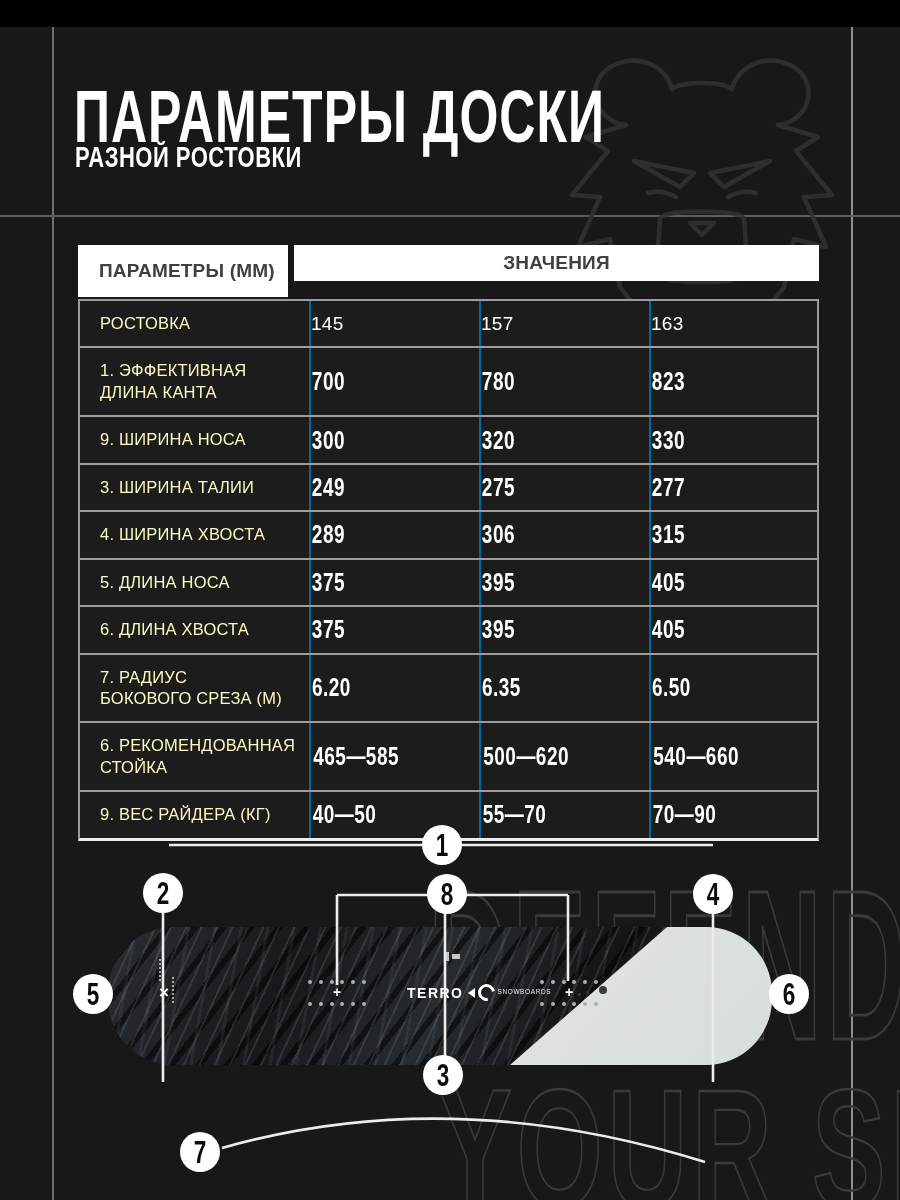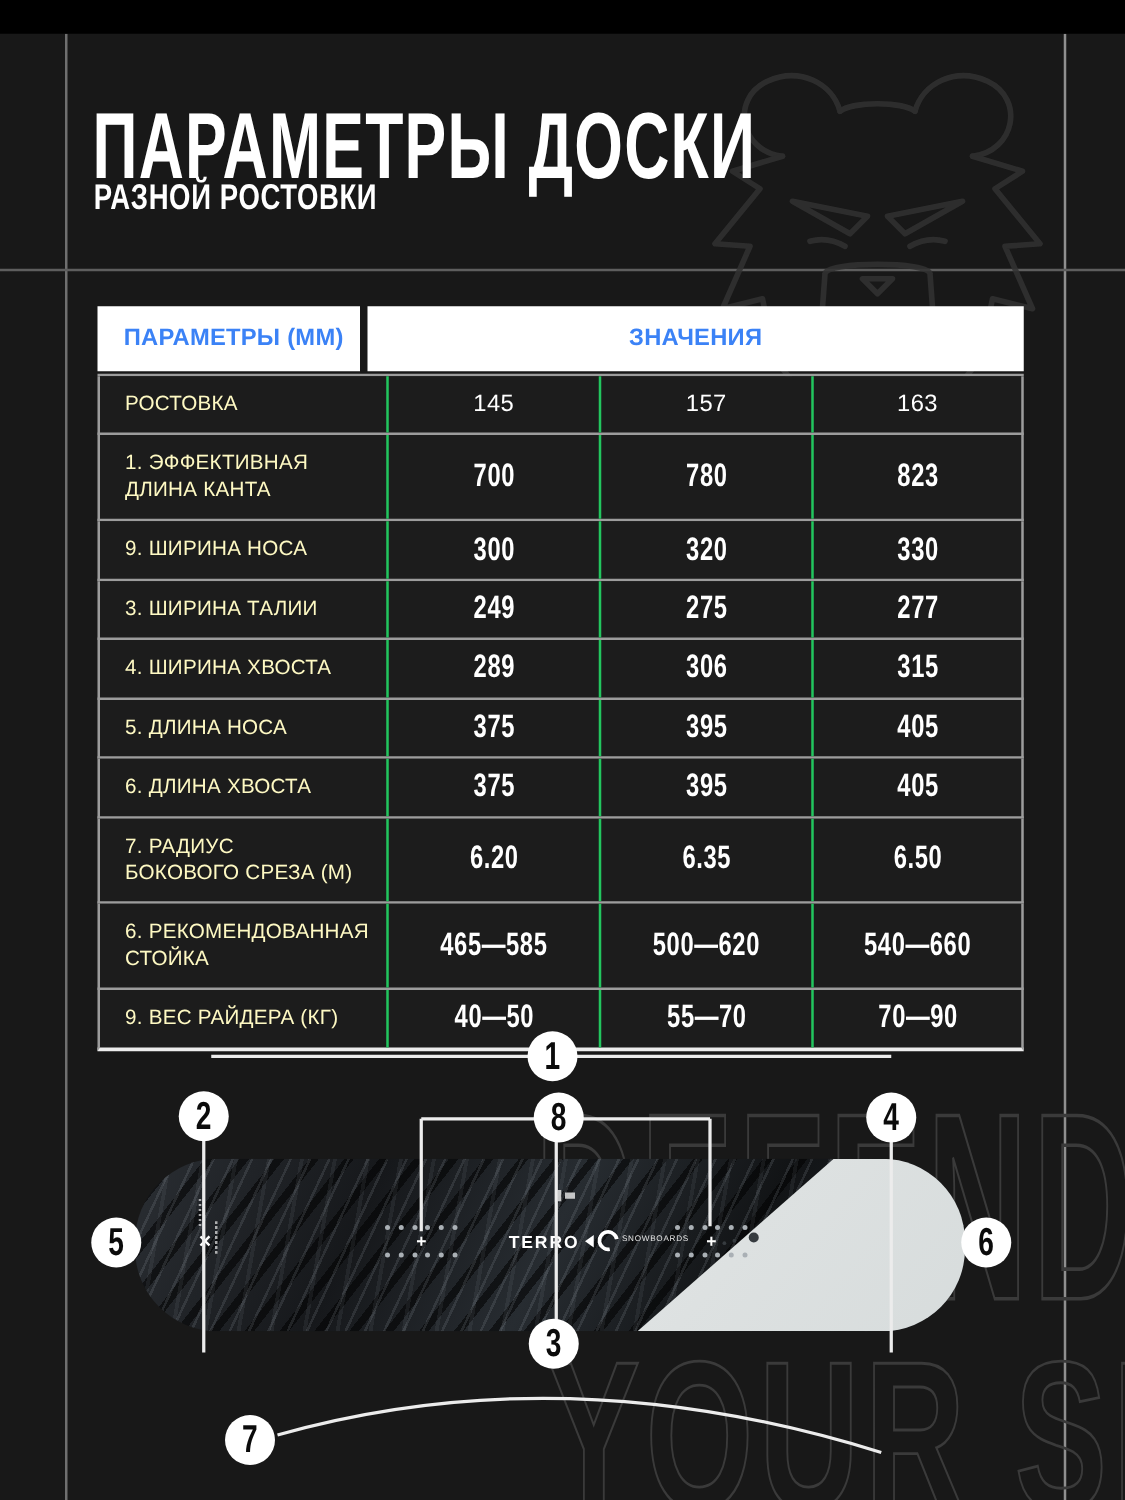--- a/index.html
+++ b/index.html
@@ -16,31 +16,31 @@
   .bear{position:absolute;left:522px;top:6px;}
   .wm{position:absolute;left:0;top:0;pointer-events:none;}
 
   
   .title{position:absolute;left:74px;top:46px;color:#fff;font-weight:700;font-size:50px;
          letter-spacing:1px;transform:scale(1,1.5);transform-origin:0 0;white-space:nowrap;}
   .subtitle{position:absolute;left:75px;top:114px;color:#fff;font-weight:700;font-size:22px;
          letter-spacing:0.5px;transform:scale(1,1.3);transform-origin:0 0;white-space:nowrap;}
 
   
-  .thead{position:absolute;background:#fff;color:#3b82f6;font-weight:700;font-size:19px;
+  .thead{position:absolute;background:#fff;color:#404040;font-weight:700;font-size:19px;
          display:flex;align-items:center;box-sizing:border-box;letter-spacing:0.2px;}
   .thead1{left:78px;top:218px;width:210px;height:52px;padding-left:21px;}
-  .thead2{left:294px;top:218px;width:525px;height:52px;justify-content:center;}
+  .thead2{left:294px;top:218px;width:525px;height:36px;justify-content:center;}
   .tbody{position:absolute;left:78px;top:272px;width:741px;border-top:2px solid #9c9c9c;}
   .trow{display:grid;grid-template-columns:229px 170px 170px 168px;border:2px solid #9c9c9c;
         border-top:none;background:#1c1c1c;box-sizing:border-box;}
   .trow:last-child{border-bottom:3px solid #ececec;}
   .lbl{color:#fef9c3;font-size:16.5px;line-height:1.3;padding:12px 8px 12px 20px;
        white-space:pre-line;display:flex;align-items:center;letter-spacing:0.2px;}
-  .val{display:flex;align-items:center;justify-content:center;color:#fff;border-left:2px solid #22c55e;}
+  .val{display:flex;align-items:center;color:#fff;border-left:2px solid #0369a1;}
   .num{font-weight:700;font-size:20px;letter-spacing:0.5px;transform:scale(0.95,1.3);white-space:nowrap;}
   .plainnum{font-size:19px;letter-spacing:0.3px;}
 
   
   .board{position:absolute;left:108px;top:900px;width:664px;height:138px;border-radius:66px;
          overflow:hidden;background-color:#16181b;
          background-image:
            repeating-linear-gradient(115deg, rgba(190,200,210,.13) 0 2px, rgba(0,0,0,0) 2px 14px),
            repeating-linear-gradient(100deg, rgba(160,170,180,.09) 0 3px, rgba(0,0,0,0) 3px 26px),
            repeating-linear-gradient(128deg, rgba(0,0,0,.55) 0 6px, rgba(0,0,0,0) 6px 22px),

